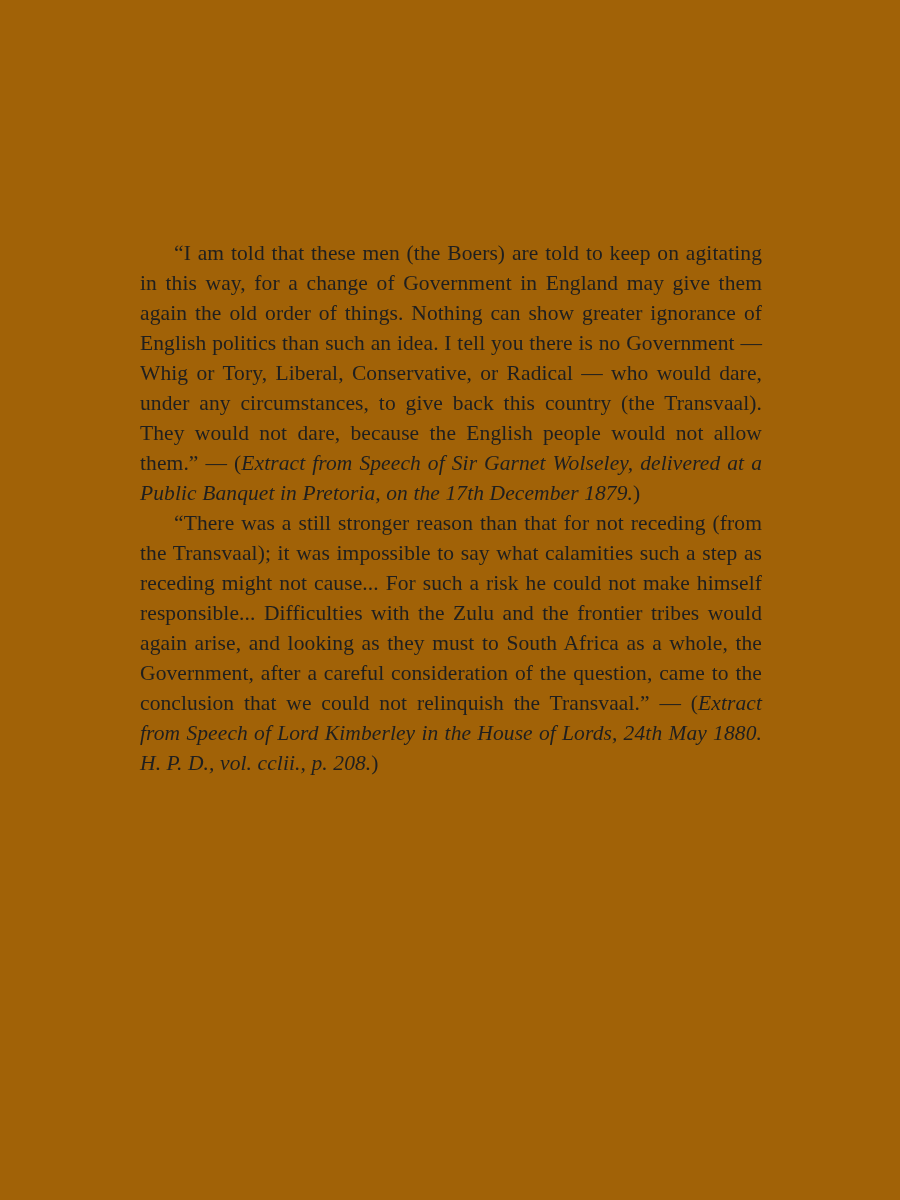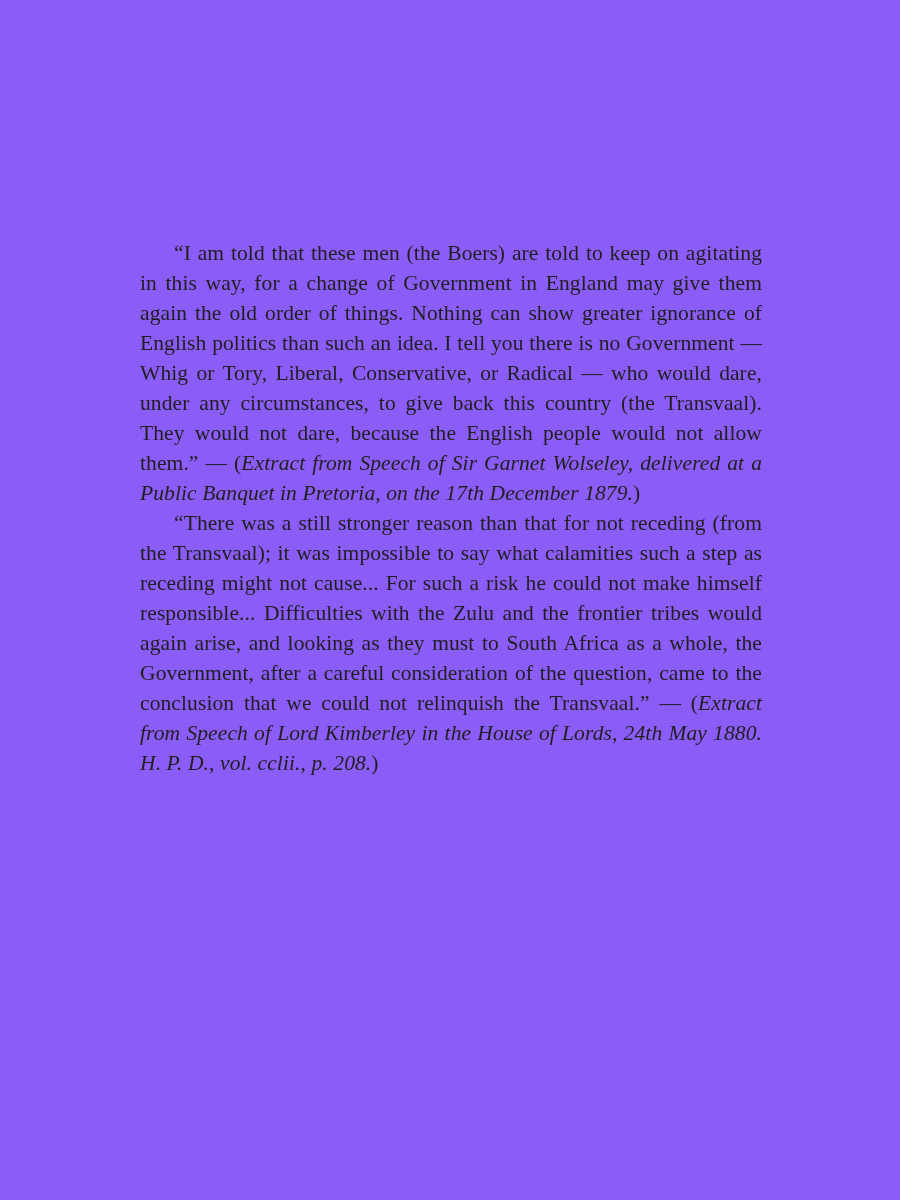--- a/index.html
+++ b/index.html
@@ -9,21 +9,21 @@
   body {
     width: 900px;
     height: 1200px;
     background: #ffffff;
     font-family: "Liberation Serif", serif;
   }
   .page {
     position: relative;
     width: 900px;
     height: 1200px;
-    background: #8b5cf6;
+    background: #a16207;
     overflow: hidden;
   }
   .text-block {
     position: absolute;
     top: 238px;
     left: 140px;
     width: 622px;
     font-size: 21.5px;
     line-height: 30px;
     color: #1f1f1f;

